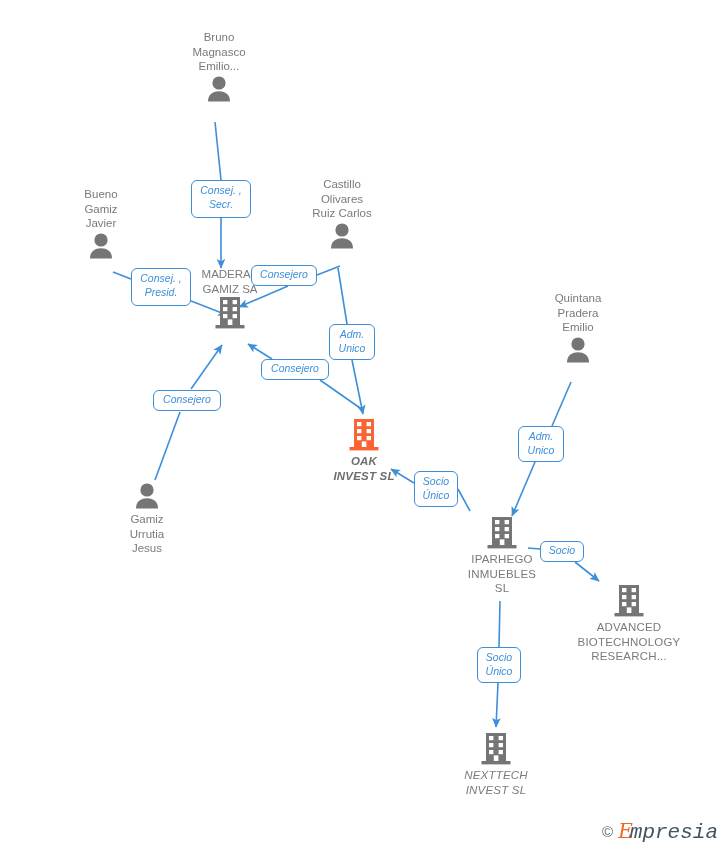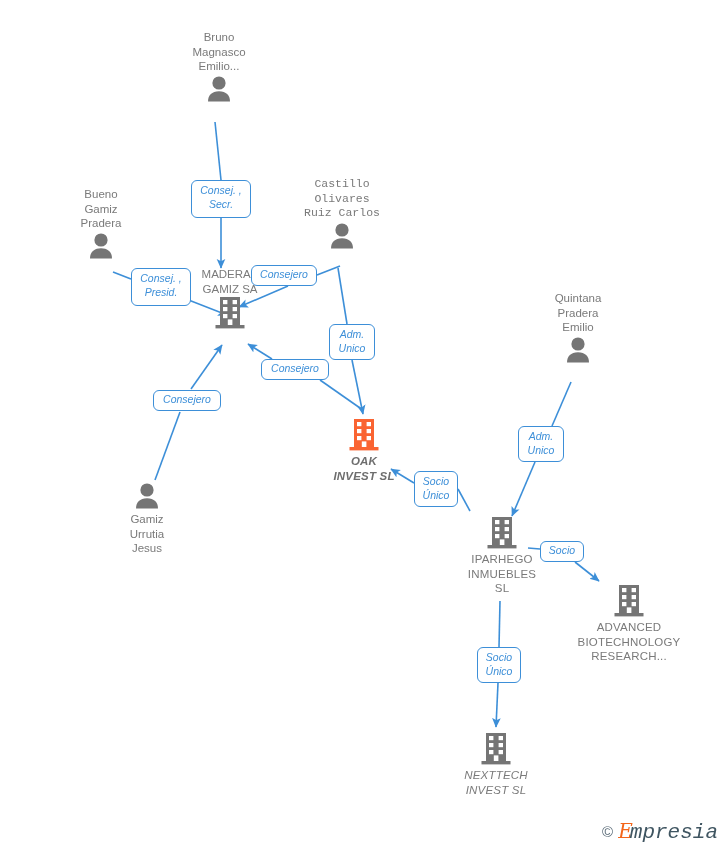--- a/index.html
+++ b/index.html
@@ -153,28 +153,28 @@
 Emilio...</div>
     <svg class="glyph" width="30" height="26" viewBox="0 0 30 26">
       <circle cx="15" cy="7" r="6.6" fill="#757575"></circle>
       <path d="M15,15.2 C22.2,15.2 26,19.4 26,25.4 L4,25.4 C4,19.4 7.8,15.2 15,15.2 Z" fill="#757575"></path>
     </svg>
   </div>
 
   <div class="node person" style="left:101px; top:187px;">
     <div class="label-above">Bueno
 Gamiz
-Pradera</div>
-    <svg class="glyph" width="30" height="26" viewBox="0 0 30 26">
-      <circle cx="15" cy="7" r="6.6" fill="#757575"></circle>
-      <path d="M15,15.2 C22.2,15.2 26,19.4 26,25.4 L4,25.4 C4,19.4 7.8,15.2 15,15.2 Z" fill="#757575"></path>
-    </svg>
-  </div>
-
-  <div class="node person" style="left:342px; top:177px;font-family:Liberation Mono, monospace;">
+Javier</div>
+    <svg class="glyph" width="30" height="26" viewBox="0 0 30 26">
+      <circle cx="15" cy="7" r="6.6" fill="#757575"></circle>
+      <path d="M15,15.2 C22.2,15.2 26,19.4 26,25.4 L4,25.4 C4,19.4 7.8,15.2 15,15.2 Z" fill="#757575"></path>
+    </svg>
+  </div>
+
+  <div class="node person" style="left:342px; top:177px;">
     <div class="label-above">Castillo
 Olivares
 Ruiz Carlos</div>
     <svg class="glyph" width="30" height="26" viewBox="0 0 30 26">
       <circle cx="15" cy="7" r="6.6" fill="#757575"></circle>
       <path d="M15,15.2 C22.2,15.2 26,19.4 26,25.4 L4,25.4 C4,19.4 7.8,15.2 15,15.2 Z" fill="#757575"></path>
     </svg>
   </div>
 
   <div class="node person" style="left:578px; top:291px;">

